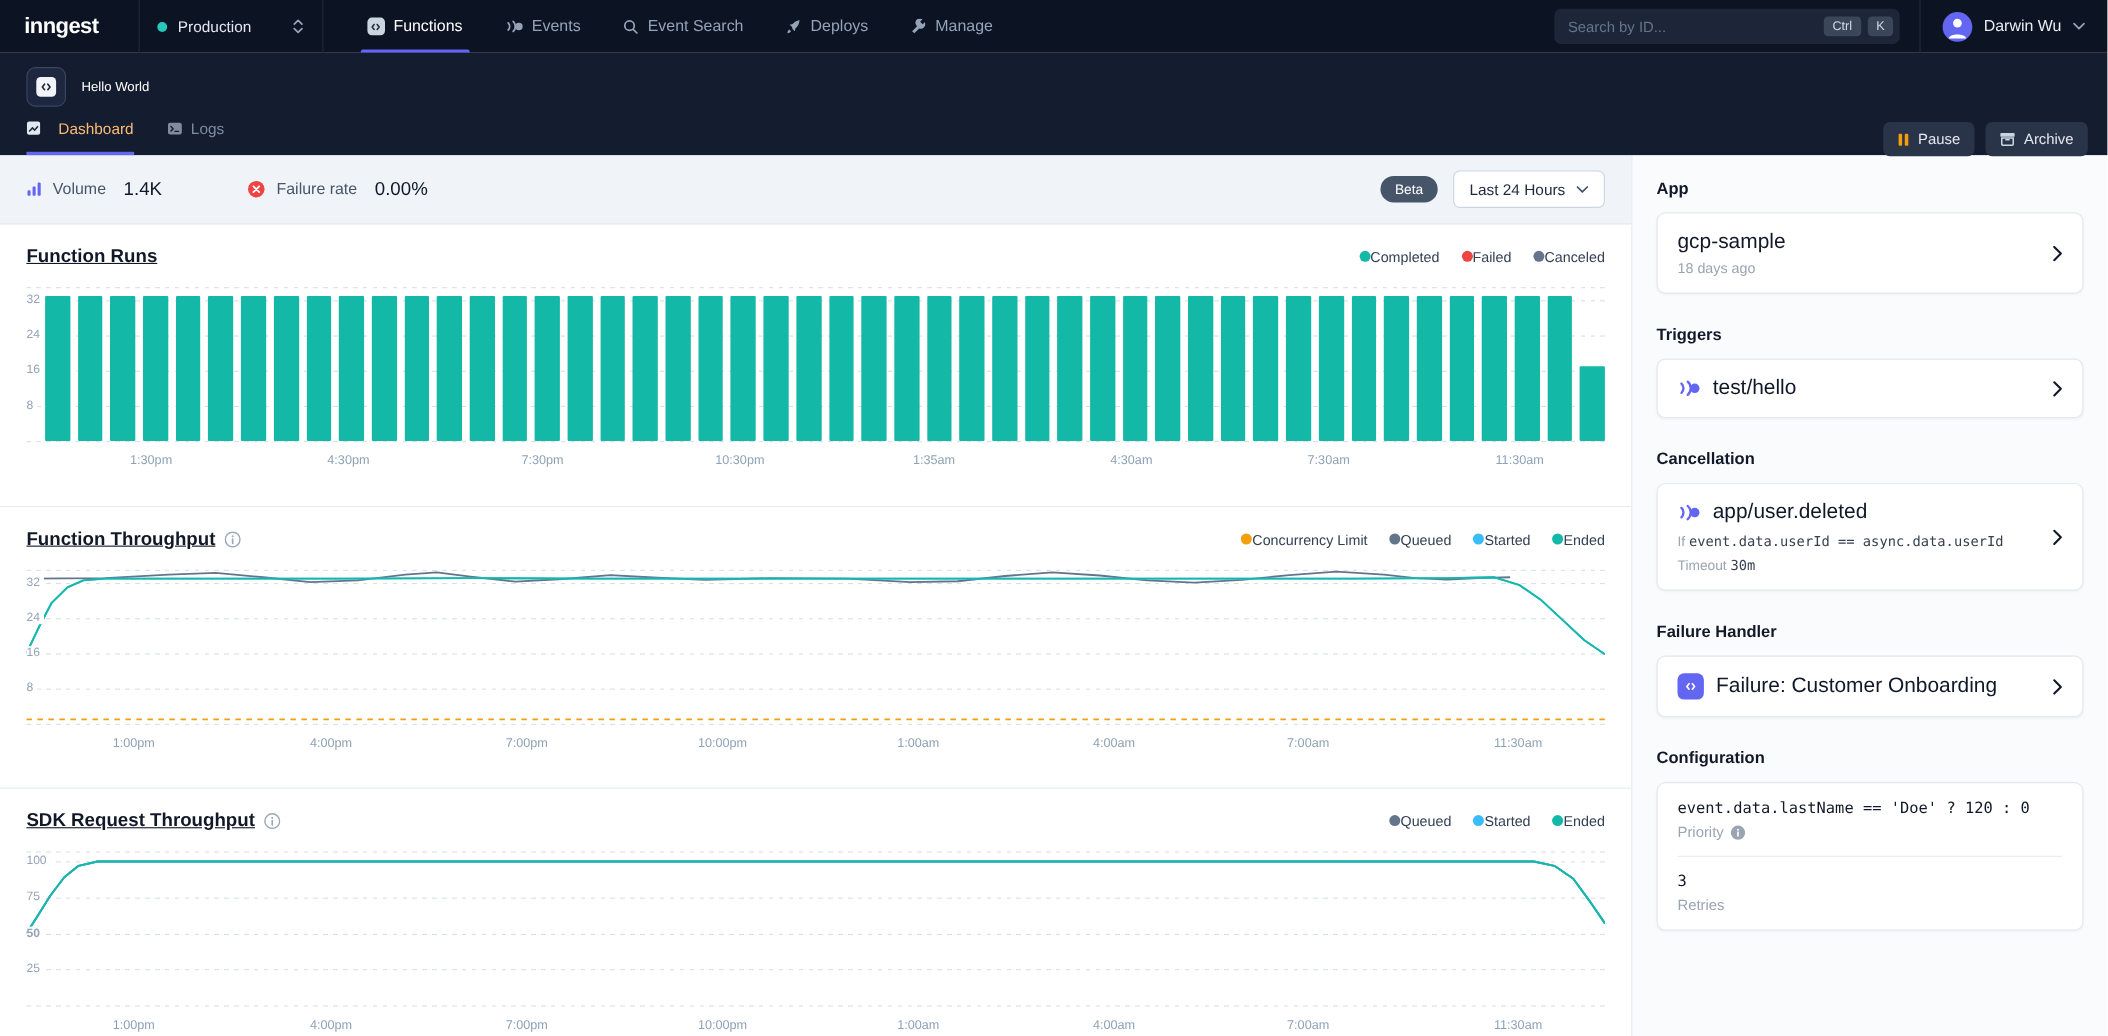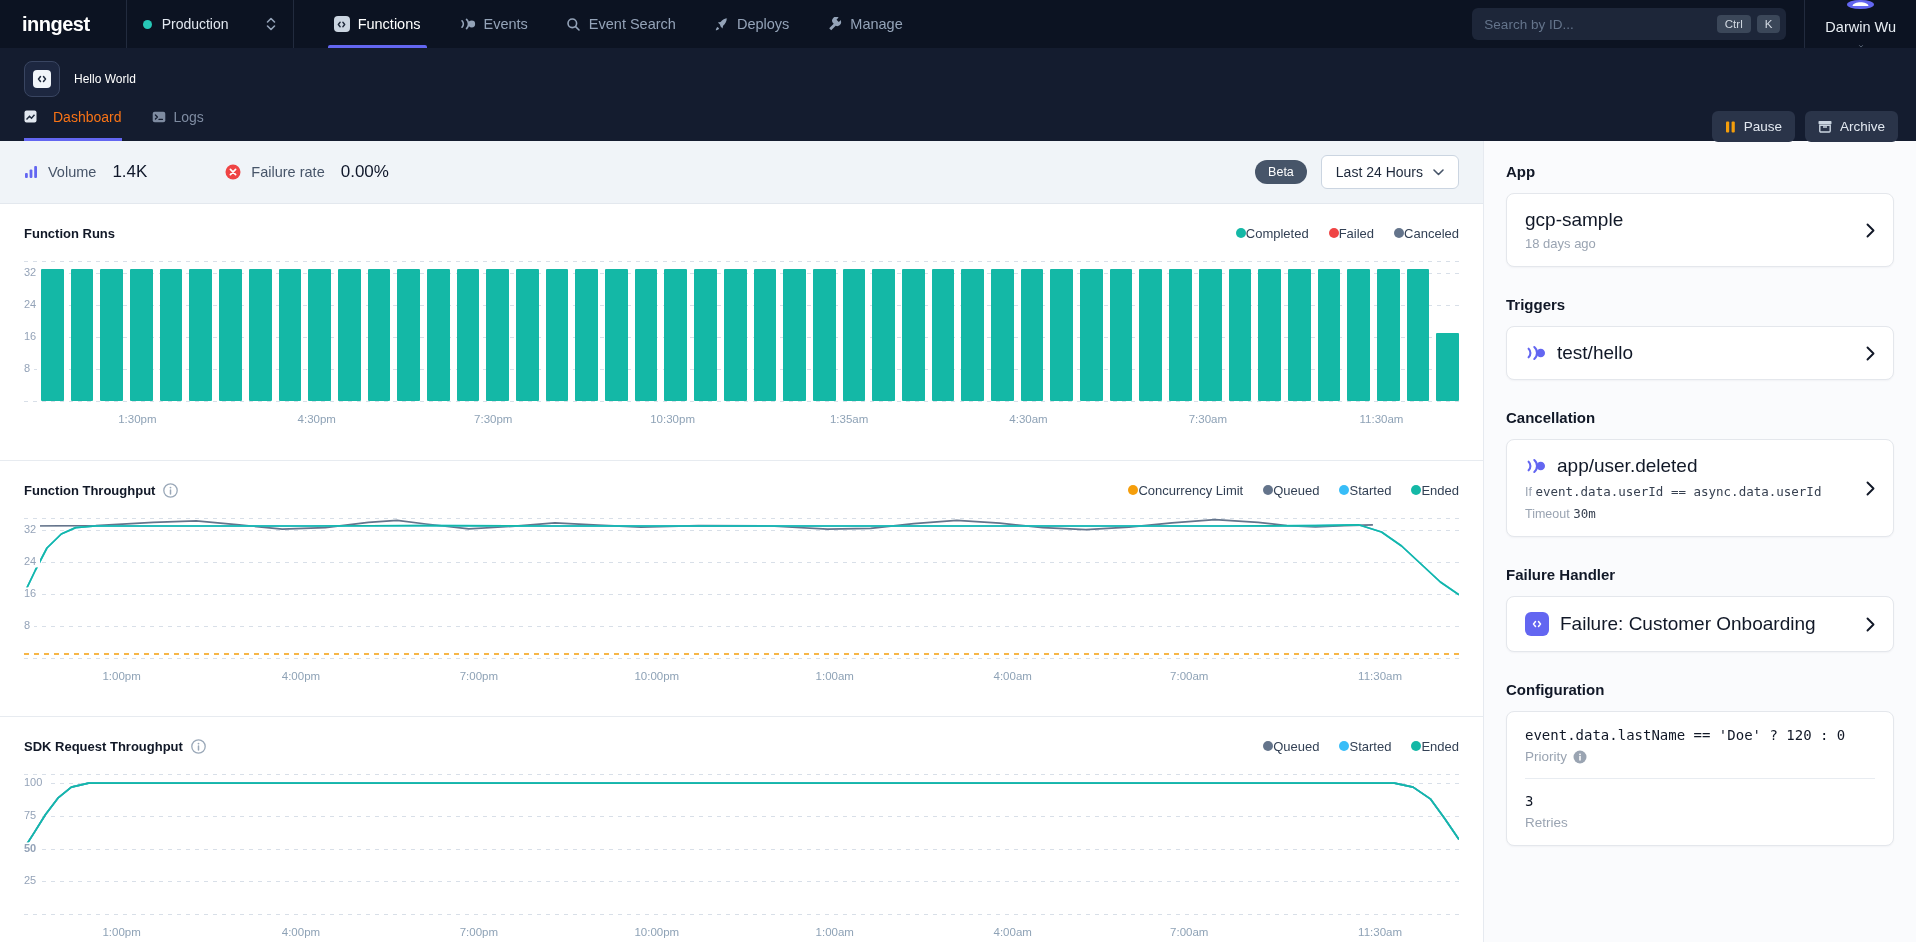--- a/index.html
+++ b/index.html
@@ -17,51 +17,51 @@
   .nav-items { display: flex; align-items: stretch; margin-left: 28px; gap: 38px; }
   .nav-item { display: flex; align-items: center; gap: 8px; color: #94a3b8; font-size: 14.5px; position: relative; cursor: pointer; }
   .nav-item.active { color: #ffffff; }
   .nav-underline { position: absolute; left: -6px; right: -6px; bottom: 0; height: 3px; background: #6366f1; border-radius: 2px 2px 0 0; }
   .fn-ic { width: 16px; height: 16px; border-radius: 4px; background: #cbd5e1; display:flex; align-items:center; justify-content:center; }
   .nav-right { margin-left: auto; display: flex; align-items: center; padding-right: 20px; }
   .searchbox { width: 314px; height: 32px; background: #1d2639; border-radius: 6px; display: flex; align-items: center; padding: 0 6px 0 12px; gap: 6px; }
   .searchbox input { flex: 1; background: transparent; border: 0; outline: none; color: #cbd5e1; font-size: 13.5px; font-family: "Liberation Sans", sans-serif; }
   .searchbox input::placeholder { color: #64748b; }
   .kbd { background: #3b4759; color: #d3dae3; font-size: 11.5px; border-radius: 4px; padding: 3px 8px; }
-  .user { display: flex; align-items: center; gap: 10px; border-left: 1px solid #222b3e; margin-left: 18px; padding-left: 20px; height: 100%; cursor: pointer; flex-direction: column; }
+  .user { display: flex; align-items: center; gap: 10px; border-left: 1px solid #222b3e; margin-left: 18px; padding-left: 20px; height: 100%; cursor: pointer; }
   .avatar { width: 27px; height: 27px; border-radius: 50%; background: #6366f1; overflow: hidden; display:flex; align-items:flex-end; justify-content:center; }
   .user-name { color: #e8edf3; font-size: 14.5px; }
 
   
   .fn-header { height: 93px; background: #141c2f; padding: 0 24px; display: flex; flex-direction: column; flex: none; position: relative; }
   .title-row { display: flex; align-items: center; gap: 14px; padding-top: 13px; }
   .title-icon { width: 36px; height: 36px; border-radius: 8px; background: #1d2740; border: 1px solid #394souverain561; border: 1px solid #394561; display: flex; align-items: center; justify-content: center; }
   .title-icon .inner { width: 18px; height: 18px; border-radius: 4px; background: #f1f5f9; display:flex; align-items:center; justify-content:center; }
   .fn-title { color: #ffffff; font-size: 12px; font-weight: 500; }
   .header-actions { position: absolute; right: 18px; top: 63px; display: flex; gap: 10px; }
   .hbtn { height: 31px; display: flex; align-items: center; gap: 8px; background: #2a3449; border-radius: 6px; padding: 0 13px; color: #e2e8f0; font-size: 13.5px; border: 0; cursor: pointer; font-family: "Liberation Sans", sans-serif; }
   .subtabs { display: flex; gap: 30px; margin-top: auto; height: 40px; }
   .subtab { display: flex; align-items: center; gap: 8px; font-size: 14px; color: #7e8ba1; padding-bottom: 6px; border-bottom: 3px solid transparent; cursor: pointer; }
-  .subtab.active { color: #f97316; border-bottom-color: #6366f1; gap: 16px; }
+  .subtab.active { color: #fdba74; border-bottom-color: #6366f1; gap: 16px; }
 
   
   .content { flex: 1; display: flex; min-height: 0; }
   .left-pane { width: 1483px; flex: none; display: flex; flex-direction: column; background: #fff; }
   .statsbar { height: 63px; flex: none; background: #f0f4f8; border-bottom: 1px solid #e3e8ee; display: flex; align-items: center; padding: 0 24px; }
   .stat { display: flex; align-items: center; gap: 10px; margin-right: 78px; }
   .stat-label { color: #475569; font-size: 14.5px; }
   .stat-value { color: #0f172a; font-size: 17px; margin-left: 6px; }
   .stats-right { margin-left: auto; display: flex; align-items: center; gap: 14px; }
   .beta-badge { background: #475569; color: #fff; font-size: 12.5px; padding: 5px 13px; border-radius: 999px; }
   .range-btn { background: #fff; border: 1px solid #cbd5e1; border-radius: 6px; height: 34px; display: flex; align-items: center; gap: 10px; padding: 0 14px; font-size: 14px; color: #1e293b; cursor: pointer; font-family: "Liberation Sans", sans-serif; }
 
   .chart-section { padding: 17px 24px 0; flex: none; height: 256px; }
   .chart-section + .chart-section { border-top: 1px solid #e7ebf0; }
   .chart-head { display: flex; align-items: center; gap: 8px; height: 24px; }
-  .chart-title { font-size: 13px; font-weight: 700; color: #111827; }
+  .chart-title { font-size: 17px; font-weight: 700; color: #111827; text-decoration: underline; }
   .legend { margin-left: auto; display: flex; align-items: center; gap: 20px; }
   .leg-item { display: flex; align-items: center; gap: 0; font-size: 13px; color: #334155; }
   .leg-dot { width: 10px; height: 10px; border-radius: 50%; flex: none; }
   .plot { position: relative; height: 140px; margin-top: 16px; }
   .gridline { position: absolute; left: 0; right: 0; height: 1px;
     background-image: repeating-linear-gradient(90deg,#d8dfe8 0,#d8dfe8 4px,transparent 4px,transparent 9px); }
   .ytick { position: absolute; left: 0; transform: translateY(-55%); font-size: 11px; color: #94a3b8; background: #fff; padding-right: 4px; z-index: 2; }
   .bars { position: absolute; left: 17px; right: 0; top: 0; bottom: 0; display: flex; align-items: flex-end; gap: 7px; }
   .bar { flex: 1; border-radius: 1px; }
   .lines { position: absolute; inset: 0; width: 100%; height: 100%; }

